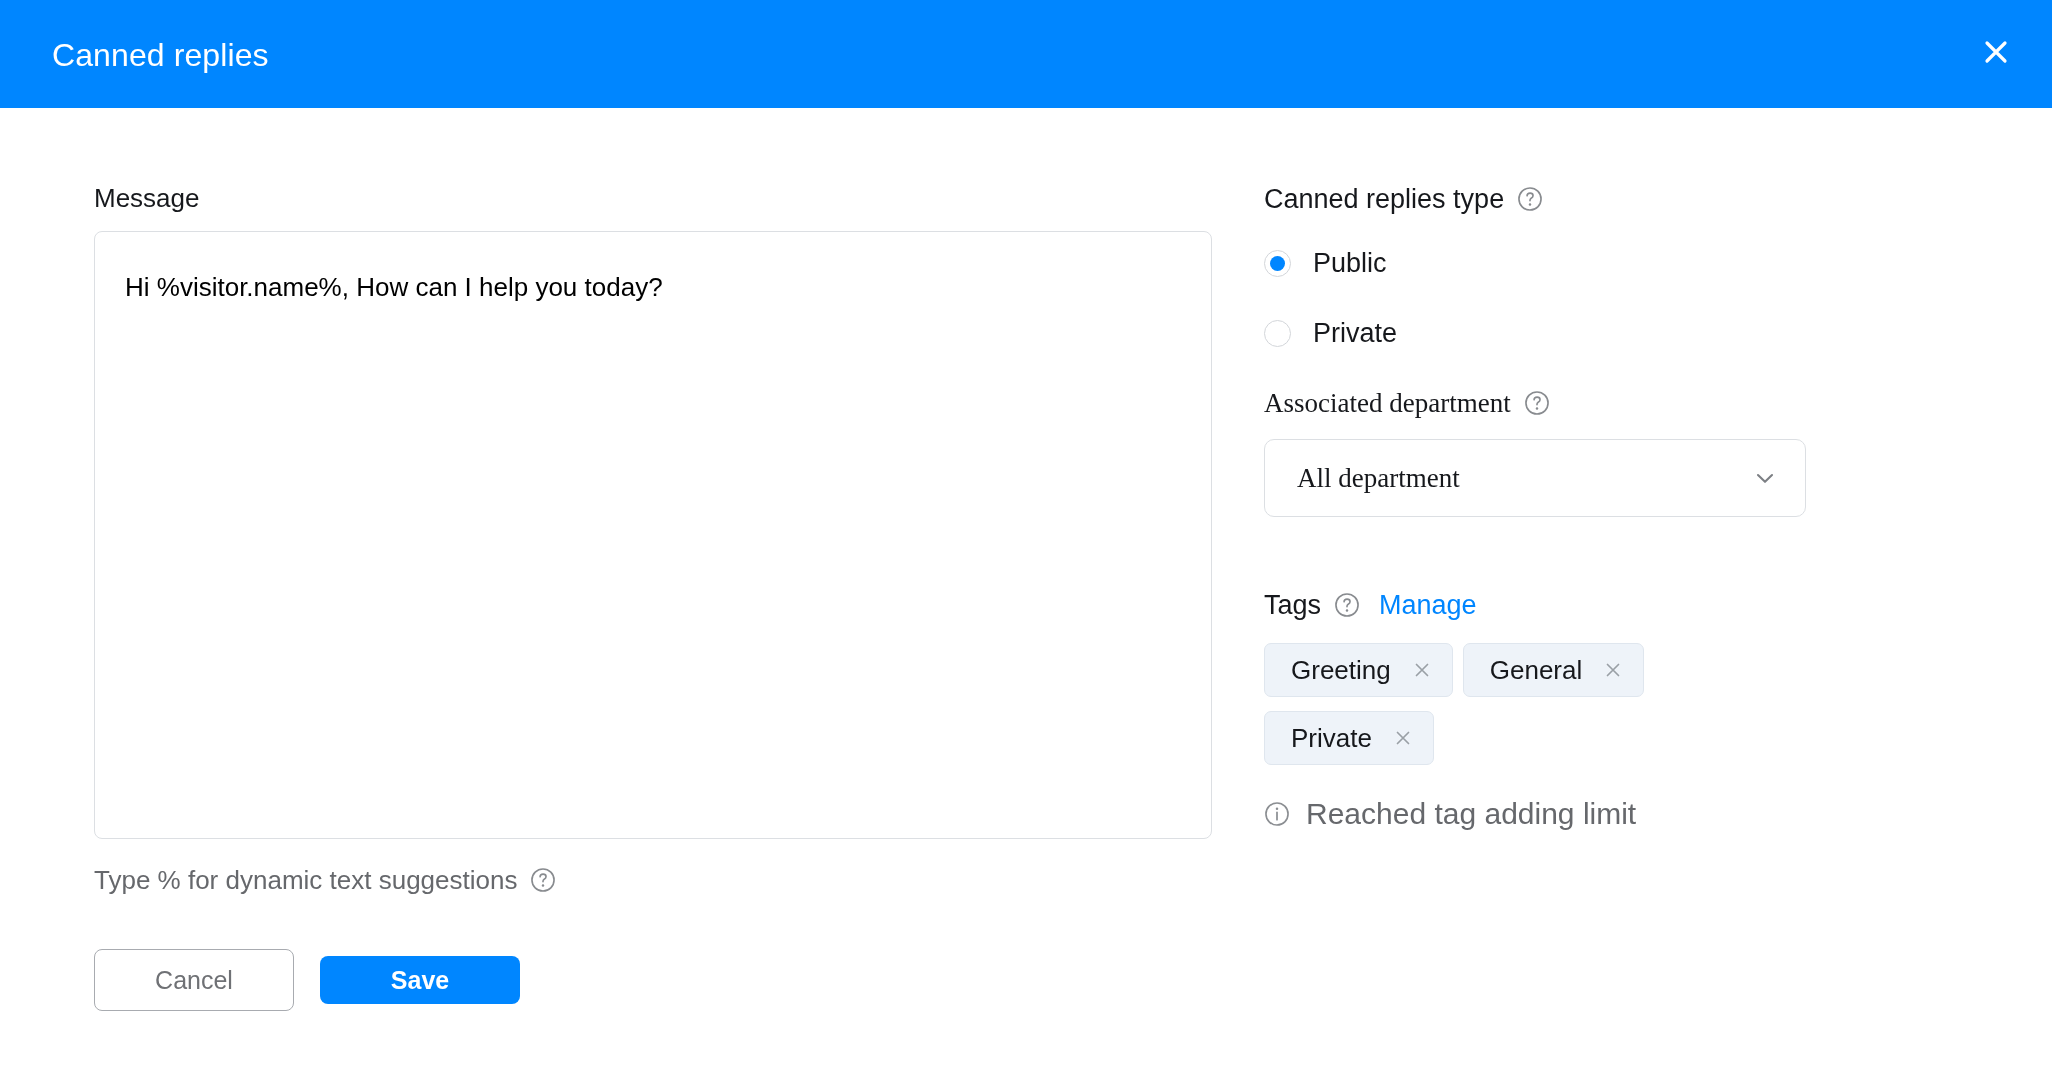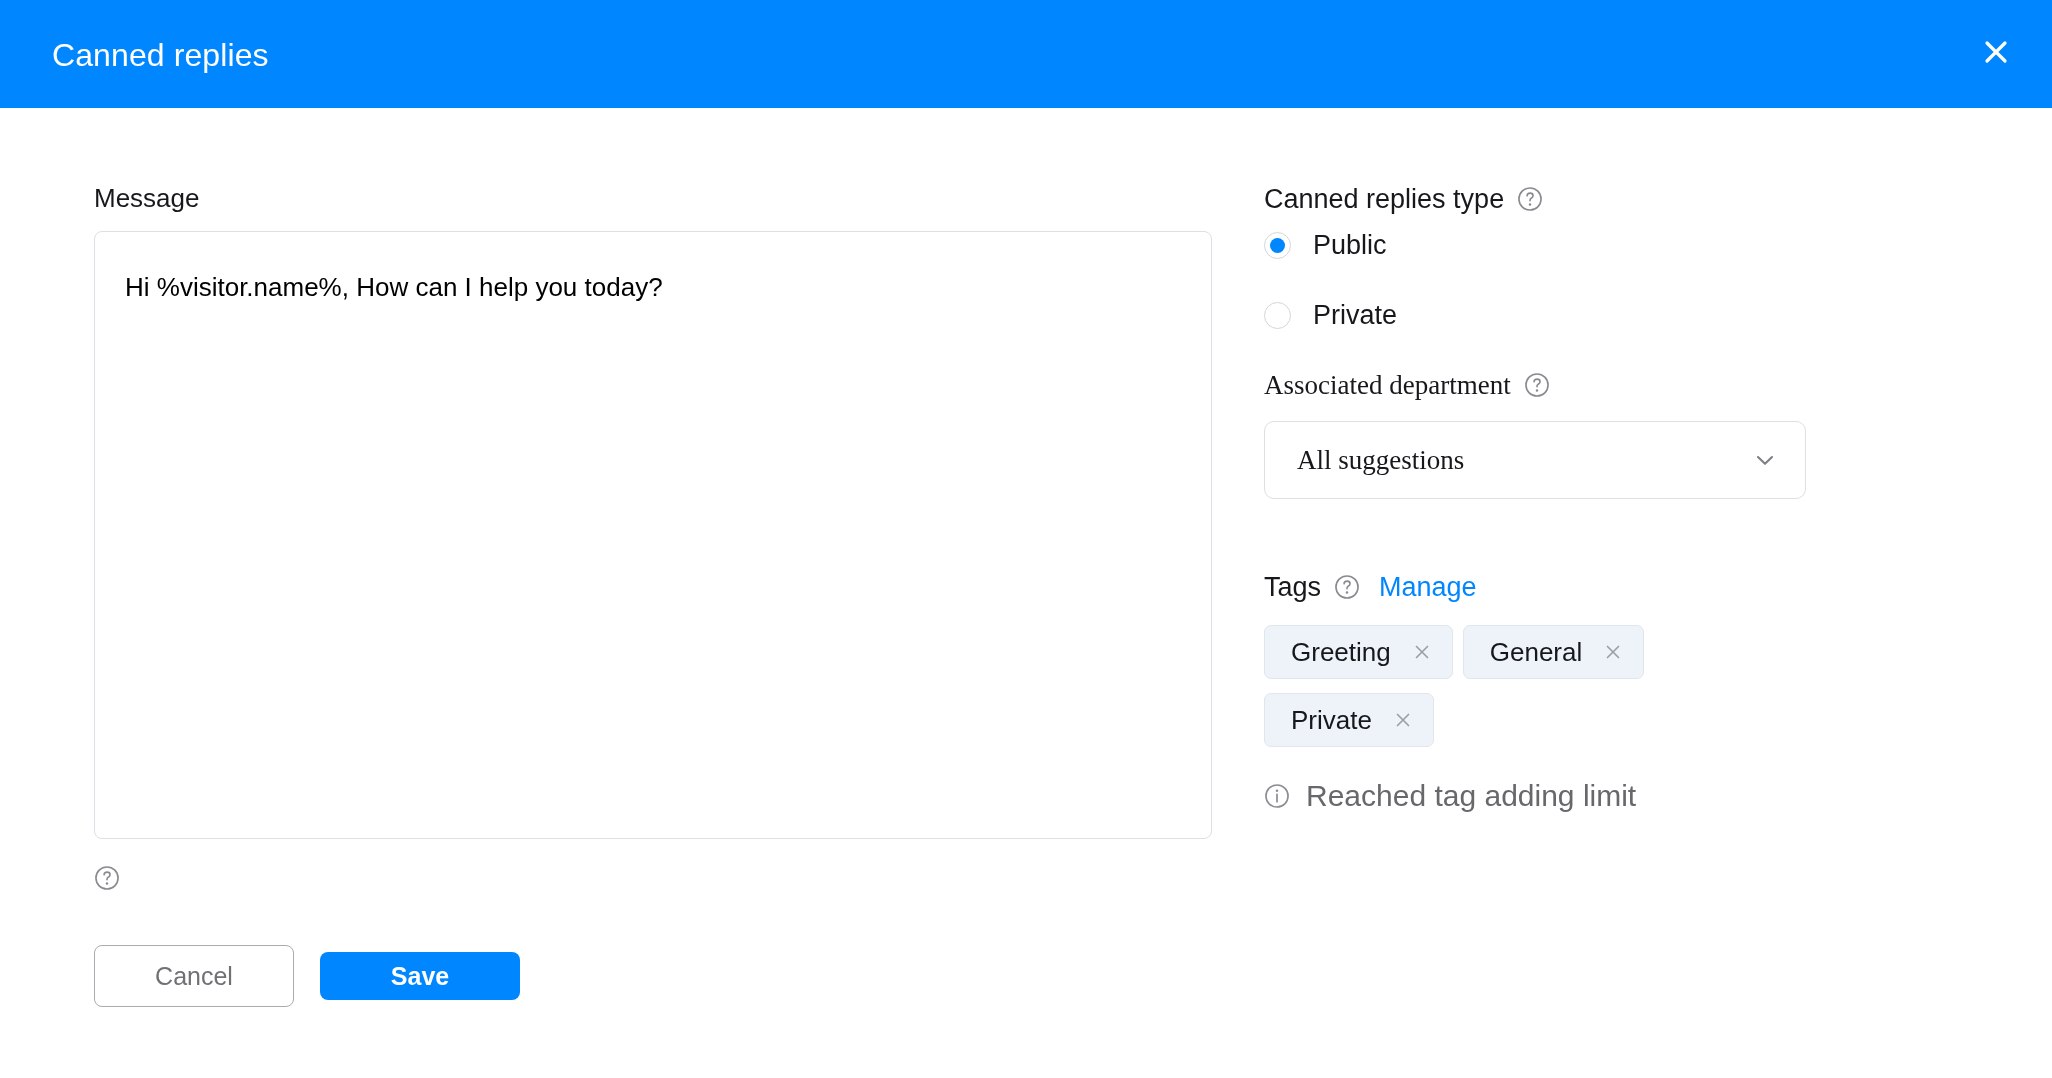--- a/index.html
+++ b/index.html
@@ -156,21 +156,21 @@
   }
   .manage-link {
     font-size: 27px;
     line-height: 32px;
     color: #0086ff;
     margin-left: 6px;
     cursor: pointer;
     white-space: nowrap;
   }
 
-  .radio-group { margin-top: 14px; }
+  .radio-group { margin-top: 32px; }
   .radio-row {
     display: flex;
     align-items: center;
     gap: 22px;
     margin-bottom: 38px;
     cursor: pointer;
     width: 260px;
   }
   .radio-outer {
     width: 27px;
@@ -292,20 +292,21 @@
 
 <div class="modal-body">
 
   <div class="left-col">
 
     <div class="field-label">Message</div>
 
     <textarea class="message-area" placeholder="Type your message" style="">Hi %visitor.name%, How can I help you today?</textarea>
 
     <div class="hint-row">
+      <span class="hint-text">Type % for dynamic text suggestions</span>
       <svg class="help-icon" viewBox="0 0 24 24">
         <circle cx="12" cy="12" r="10.2" fill="none" stroke="#888b8f" stroke-width="1.5"></circle>
         <path d="M9.3 9.1c0-1.5 1.2-2.5 2.8-2.5 1.6 0 2.7 1 2.7 2.3 0 1.2-.7 1.8-1.7 2.4-.8.5-1.1.9-1.1 1.8v.4" fill="none" stroke="#888b8f" stroke-width="1.5" stroke-linecap="round"></path>
         <circle cx="12" cy="17.1" r="1.15" fill="#888b8f"></circle>
       </svg>
     </div>
 
     <div class="button-row">
       <button class="btn btn-cancel">Cancel</button>
       <button class="btn btn-save">Save</button>
@@ -339,21 +340,21 @@
       <div class="section-label-row">
         <span class="section-label">Associated department</span>
         <svg class="help-icon" viewBox="0 0 24 24">
           <circle cx="12" cy="12" r="10.2" fill="none" stroke="#888b8f" stroke-width="1.5"></circle>
           <path d="M9.3 9.1c0-1.5 1.2-2.5 2.8-2.5 1.6 0 2.7 1 2.7 2.3 0 1.2-.7 1.8-1.7 2.4-.8.5-1.1.9-1.1 1.8v.4" fill="none" stroke="#888b8f" stroke-width="1.5" stroke-linecap="round"></path>
           <circle cx="12" cy="17.1" r="1.15" fill="#888b8f"></circle>
         </svg>
       </div>
 
       <div class="select-box">
-        <span class="select-value">All suggestions</span>
+        <span class="select-value">All department</span>
         <svg width="28" height="28" viewBox="0 0 24 24">
           <path d="M6 9.5 L12 15.3 L18 9.5" fill="none" stroke="#7c7f84" stroke-width="1.8" stroke-linecap="round" stroke-linejoin="round"></path>
         </svg>
       </div>
     </div>
 
     <div class="tags-block">
       <div class="section-label-row">
         <span class="section-label">Tags</span>
         <svg class="help-icon" viewBox="0 0 24 24">

